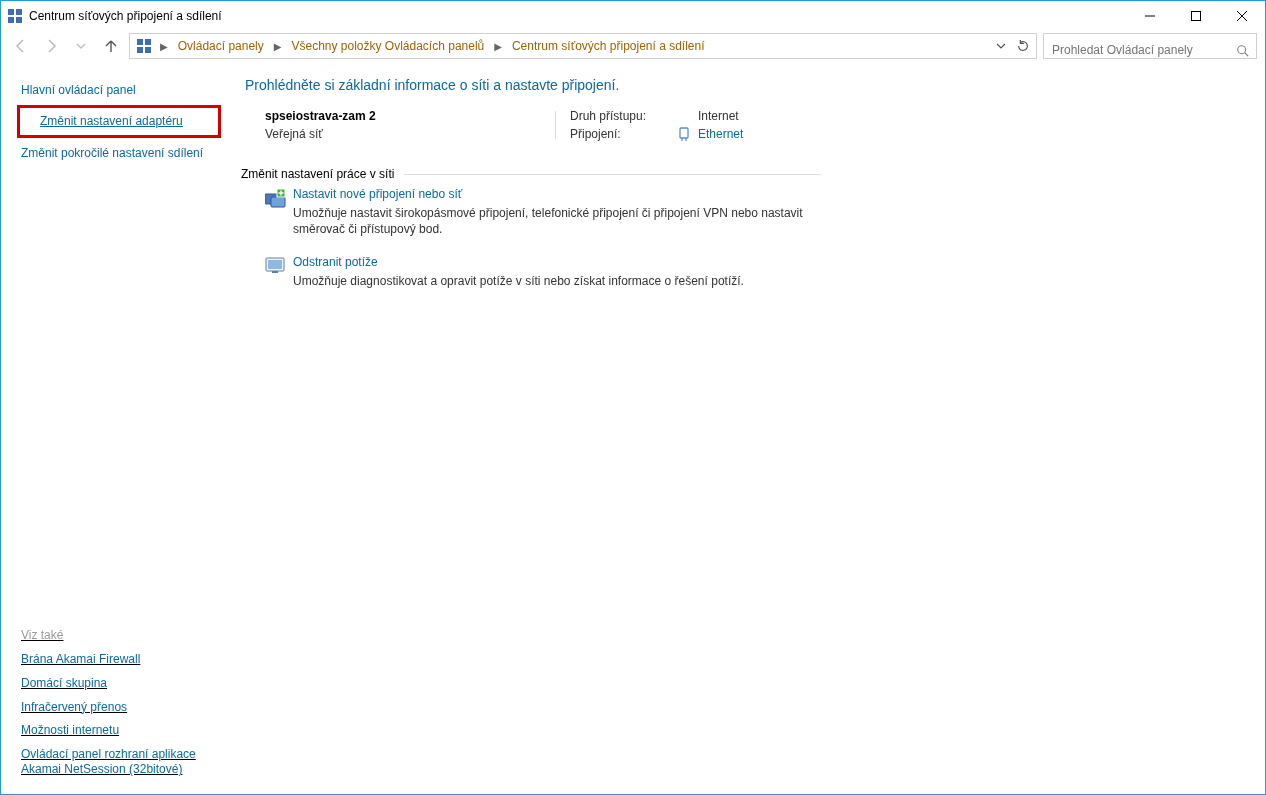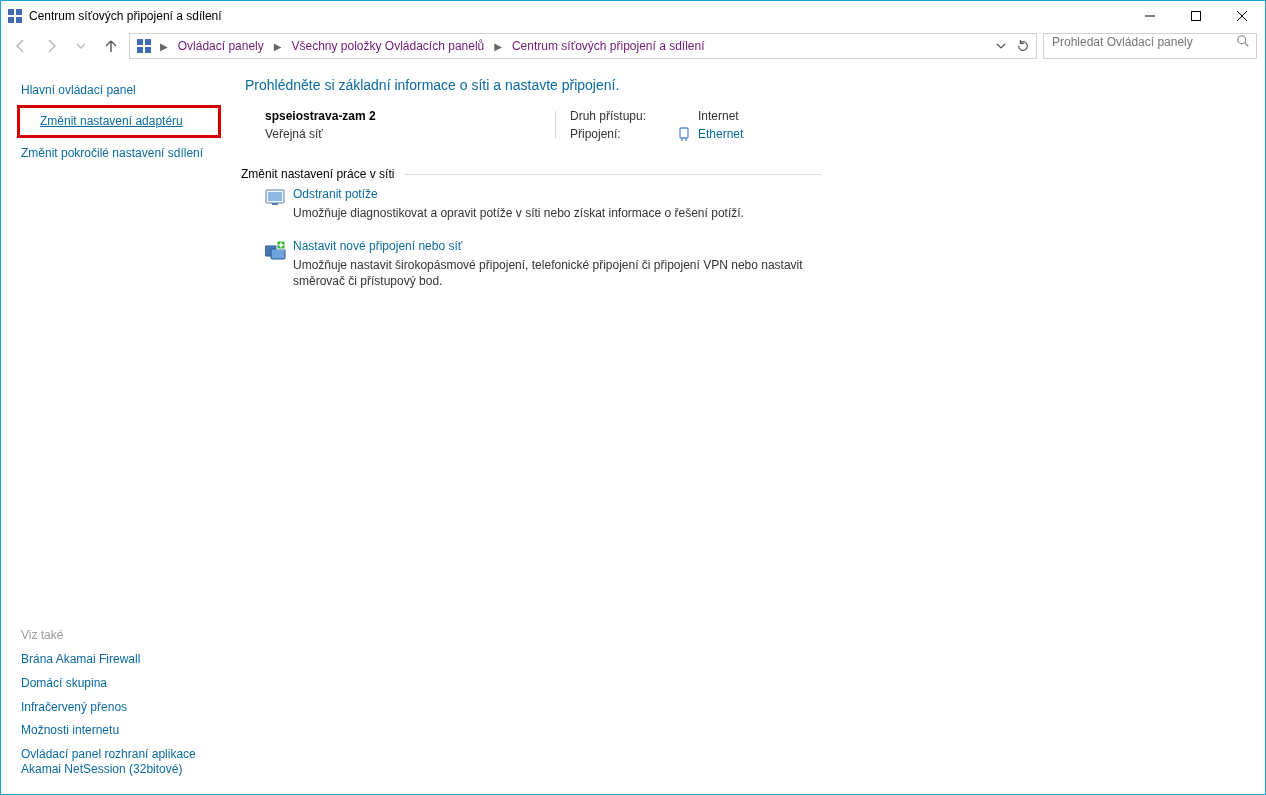--- a/index.html
+++ b/index.html
@@ -80,40 +80,40 @@
   }
   .addr-bar .addr-icon span {
     width: 6px; height: 6px; margin: 1px;
     background: #3f6db5; display: inline-block;
   }
   .crumb {
     display: flex; align-items: center;
     padding: 0 6px;
     height: 100%;
     white-space: nowrap;
-    color: #701a75;
+    color: #a16207;
   }
   .crumb-sep {
     padding: 0 4px;
     color: #666;
     font-size: 10px;
   }
   .addr-bar .end {
     margin-left: auto;
     display: flex; align-items: center; gap: 0;
   }
   .addr-bar .end .drop, .addr-bar .end .refresh {
     width: 22px; height: 22px;
     display: flex; align-items: center; justify-content: center;
     color: #555;
   }
   .searchbox {
     width: 200px; height: 24px;
     border: 1px solid #d0d0d0;
-    display: flex; align-items: flex-start;
+    display: flex; align-items: flex-end;
     padding: 0 6px;
     color: #888;
   }
   .searchbox input {
     border: none; outline: none;
     flex: 1 1 auto;
     font: inherit;
     color: #888;
     background: transparent;
   }
@@ -137,21 +137,21 @@
     line-height: 1.3;
     cursor: pointer;
   }
   .sidebar .link.highlighted {
     display: inline-block;
     border: 3px solid #d40000;
     padding: 6px 20px;
     margin: 2px 0 4px -4px;
     text-decoration: underline;
   }
-  .sidebar .see-also-block { margin-top: auto; }
+  .sidebar .see-also-block { margin-top: auto; text-decoration: underline; }
   .sidebar .see-also-title {
     color: #9a9a9a;
     margin-bottom: 6px;
   }
 
   
   .main {
     flex: 1 1 auto;
     padding: 10px 30px 10px 10px;
   }
@@ -364,43 +364,43 @@
         </div>
       </div>
 
       <div class="section-row" style="max-width:580px;">
         <div class="section-label">Změnit nastavení práce v síti</div>
         <div class="section-line"></div>
       </div>
 
       <div class="task">
         <div class="ticon">
-          <svg width="22" height="18" viewBox="0 0 22 18">
-            <rect x="1" y="1" width="18" height="13" rx="1" fill="#eef5fb" stroke="#5a80a6"></rect>
-            <rect x="3" y="3" width="14" height="9" fill="#8fb9e0"></rect>
-            <rect x="7" y="14" width="6" height="2" fill="#5a80a6"></rect>
-          </svg>
-        </div>
-        <div class="tbody">
-          <div class="tlink">Odstranit potíže</div>
-          <div class="tdesc">Umožňuje diagnostikovat a opravit potíže v síti nebo získat informace o řešení potíží.</div>
-        </div>
-      </div>
-
-      <div class="task">
-        <div class="ticon">
           <svg width="22" height="20" viewBox="0 0 22 20">
             <rect x="0" y="5" width="14" height="10" rx="1" fill="#4a79b8" stroke="#2c5a94"></rect>
             <rect x="6" y="8" width="14" height="10" rx="1" fill="#6fa3dd" stroke="#2c5a94"></rect>
             <rect x="12" y="0" width="8" height="8" fill="#3bb53b" stroke="#fff" stroke-width="1"></rect>
             <line x1="16" y1="1.5" x2="16" y2="6.5" stroke="#fff" stroke-width="1.5"></line>
             <line x1="13.5" y1="4" x2="18.5" y2="4" stroke="#fff" stroke-width="1.5"></line>
           </svg>
         </div>
         <div class="tbody">
           <div class="tlink">Nastavit nové připojení nebo síť</div>
           <div class="tdesc">Umožňuje nastavit širokopásmové připojení, telefonické připojení či připojení VPN nebo nastavit směrovač či přístupový bod.</div>
         </div>
       </div>
 
+      <div class="task">
+        <div class="ticon">
+          <svg width="22" height="18" viewBox="0 0 22 18">
+            <rect x="1" y="1" width="18" height="13" rx="1" fill="#eef5fb" stroke="#5a80a6"></rect>
+            <rect x="3" y="3" width="14" height="9" fill="#8fb9e0"></rect>
+            <rect x="7" y="14" width="6" height="2" fill="#5a80a6"></rect>
+          </svg>
+        </div>
+        <div class="tbody">
+          <div class="tlink">Odstranit potíže</div>
+          <div class="tdesc">Umožňuje diagnostikovat a opravit potíže v síti nebo získat informace o řešení potíží.</div>
+        </div>
+      </div>
+
     </div>
   </div>
 </div>
 
 </body></html>

